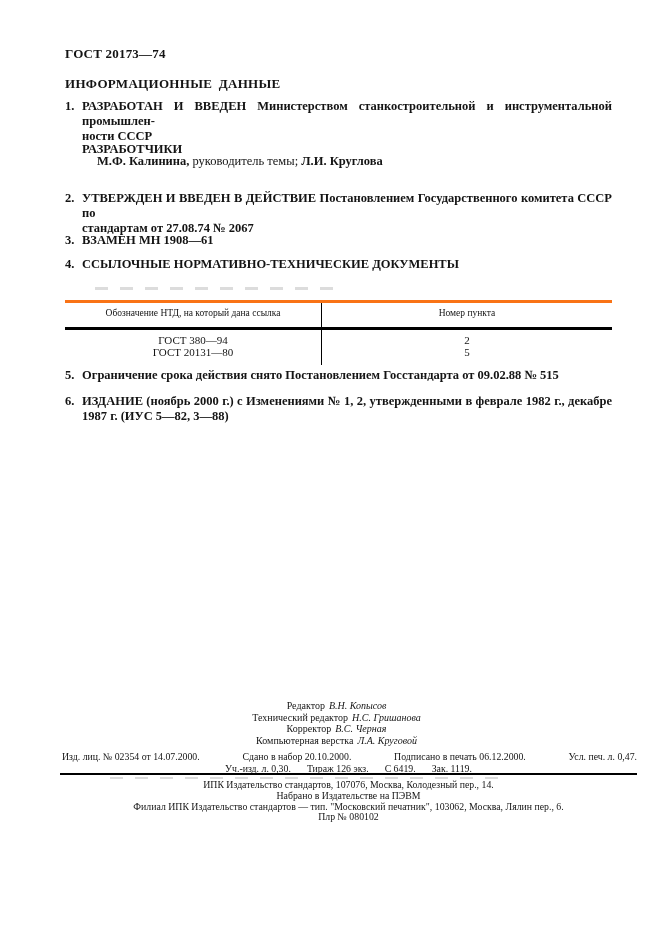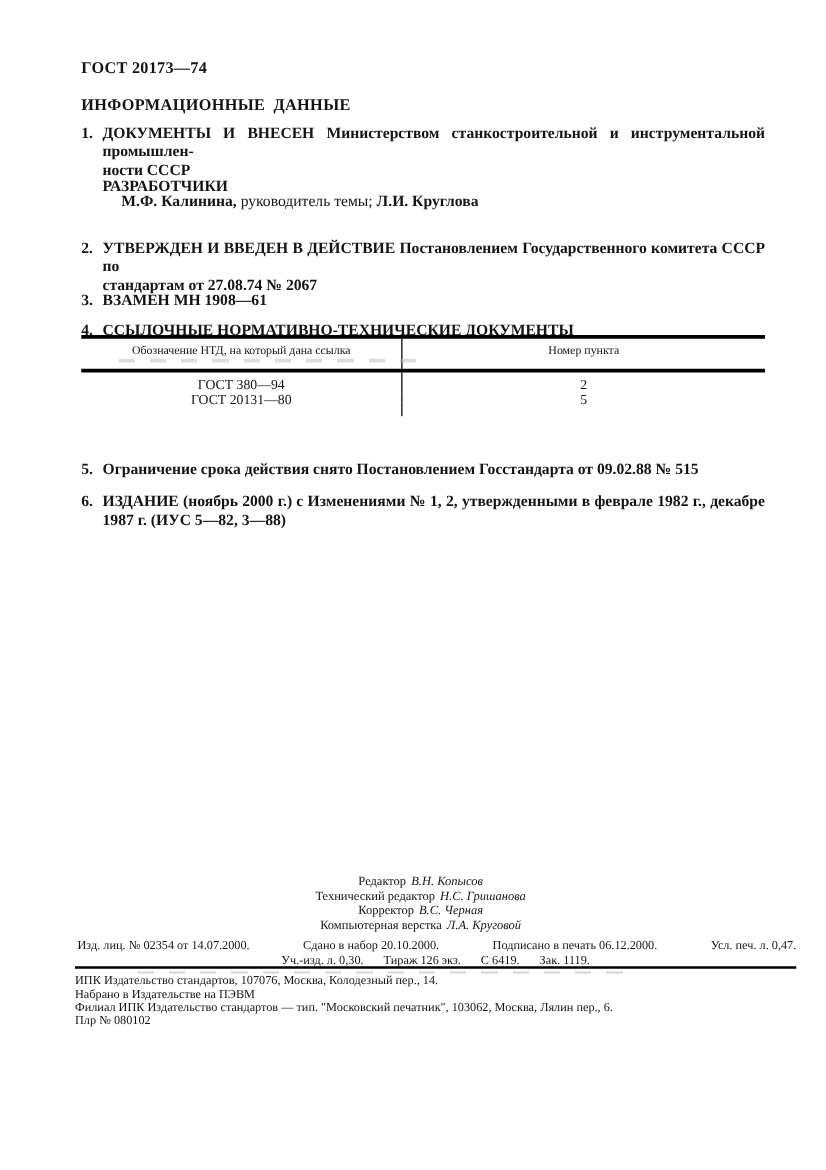--- a/index.html
+++ b/index.html
@@ -20,57 +20,57 @@
   .item{left:65px;width:547px;font-size:12.5px;font-weight:bold;line-height:15px;}
   .item .num{position:absolute;left:0;top:0;}
   .item .body{margin-left:17px;}
   .just{text-align:justify;text-align-last:justify;}
 
   .devs-heading{left:82px;top:142px;font-size:12.5px;font-weight:bold;}
   .devs-line{left:97px;top:154px;font-size:12.5px;text-align:right;}
   .devs-line .b{font-weight:bold;}
   .devs-line .r{font-weight:normal;}
 
-  .tbl{left:65px;top:268px;width:547px;border-top:3px solid #000000;font-size:11px;}
+  .tbl{left:65px;top:300px;width:547px;border-top:3px solid #f97316;font-size:11px;}
   .tr{display:flex;}
   .td{box-sizing:border-box;text-align:center;}
   .c1{width:257px;border-right:1.5px solid #000;}
   .c2{flex:1;}
   .thead{border-bottom:3px solid #000;}
   .thead .td{font-size:9.5px;line-height:11px;padding:5px 4px 8px;}
   .tb0 .td{padding-top:5px;line-height:11.5px;}
   .tb1 .td{line-height:11.5px;}
   .ttail .td{height:7px;}
 
   .staff{left:48px;top:700px;width:577px;text-align:center;font-size:10px;line-height:11.7px;}
   .staff .name{font-style:italic;margin-left:4px;}
 
   .imprint1{left:62px;top:751px;width:575px;display:flex;justify-content:space-between;font-size:9.8px;line-height:11px;}
   .imprint2{left:60px;top:763px;width:577px;display:flex;justify-content:center;gap:16px;font-size:9.8px;line-height:11px;}
 
   .rule{left:60px;top:773px;width:577px;height:2px;background:#000;}
 
-  .publisher{left:60px;top:780px;width:577px;font-size:9.8px;line-height:10.8px;}
+  .publisher{left:60px;top:780px;width:577px;text-align:center;font-size:9.8px;line-height:10.8px;}
 
   .artifact{background:repeating-linear-gradient(90deg,#b9b9b9 0 13px,transparent 13px 25px);opacity:.5;}
   .artifact1{left:95px;top:287px;width:245px;height:3px;}
   .artifact2{left:110px;top:777px;width:390px;height:2px;}
 </style>
 </head>
 <body>
 
 <div class="page">
 
   <div class="abs doc-num">ГОСТ 20173—74</div>
   <div class="abs doc-title">ИНФОРМАЦИОННЫЕ ДАННЫЕ</div>
 
   <div class="abs item" style="top:99px">
     <span class="num">1.</span>
     <div class="body">
-      <div class="just">ДОКУМЕНТЫ И ВНЕСЕН Министерством станкостроительной и инструментальной промышлен-</div>
+      <div class="just">РАЗРАБОТАН И ВВЕДЕН Министерством станкостроительной и инструментальной промышлен-</div>
       <div>ности СССР</div>
     </div>
   </div>
 
   <div class="abs devs-heading">РАЗРАБОТЧИКИ</div>
 
   <div class="abs devs-line">
     <span class="b">М.Ф. Калинина,</span>
     <span class="r">руководитель темы;</span>
     <span class="b">Л.И. Круглова</span>

